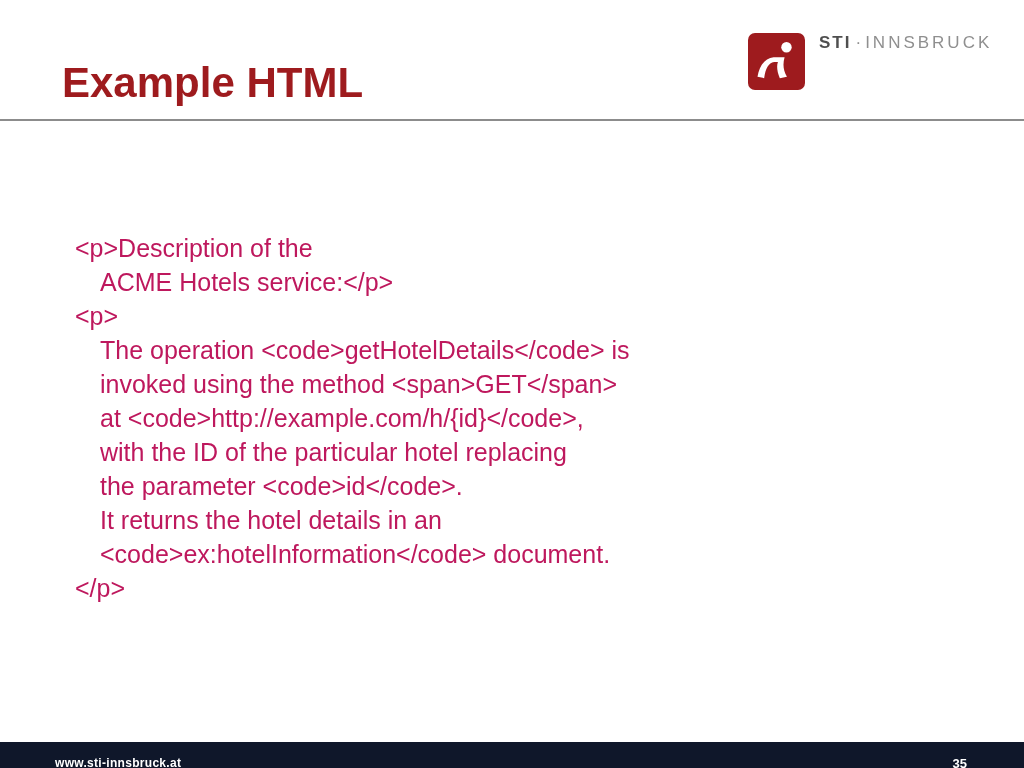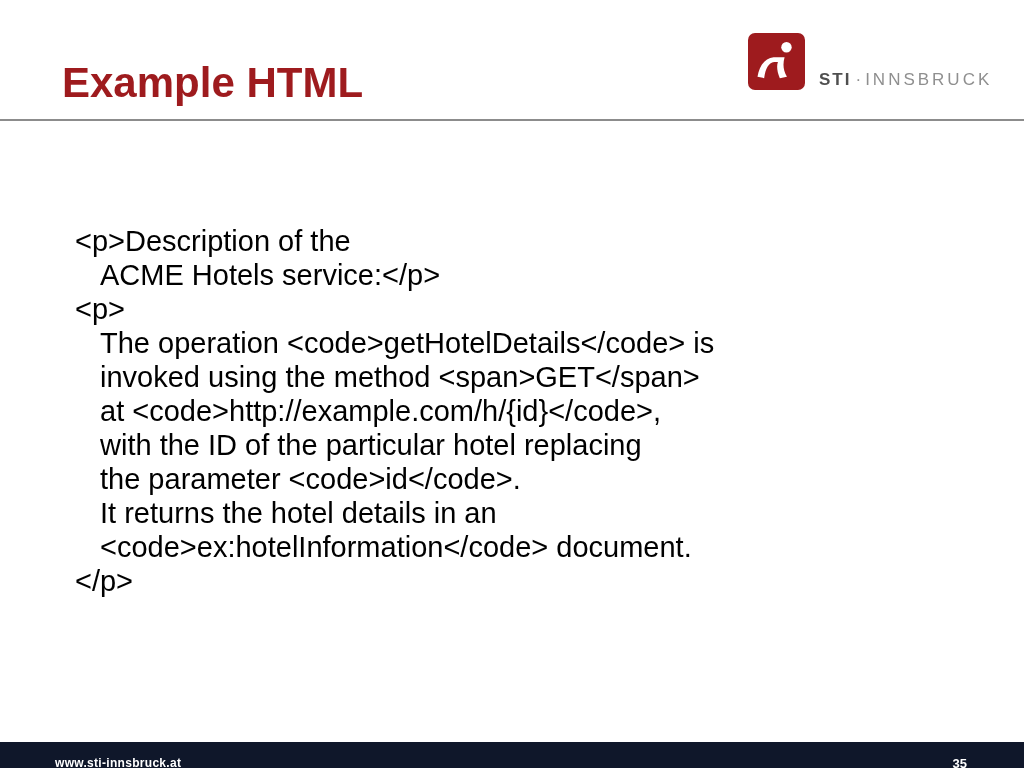--- a/index.html
+++ b/index.html
@@ -26,21 +26,21 @@
     color: #9e1b1e;
     letter-spacing: 0px;
     line-height: 1.1;
     margin-top: 18px;
   }
   .logo {
     position: absolute;
     left: 748px;
     top: 33px;
     display: flex;
-    align-items: flex-end;
+    align-items: flex-start;
   }
   .logo-mark {
     width: 57px;
     height: 57px;
     background: #9e1b1e;
     border-radius: 7px;
     display: flex;
     align-items: center;
     justify-content: center;
   }
@@ -71,23 +71,23 @@
     top: 119px;
     width: 1024px;
     height: 2px;
     background: #8c8c8c;
   }
 
   
   .code-block {
     position: absolute;
     left: 75px;
-    top: 224px;
-    font-size: 29px;
-    color: #000000;
+    top: 231px;
+    font-size: 25px;
+    color: #be185d;
     line-height: 34px;
     white-space: pre;
   }
   .code-line { height: 34px; }
   .code-line.indent { padding-left: 25px; }
   .code-line .it { }
 
   
   .footer-bar {
     position: absolute;

